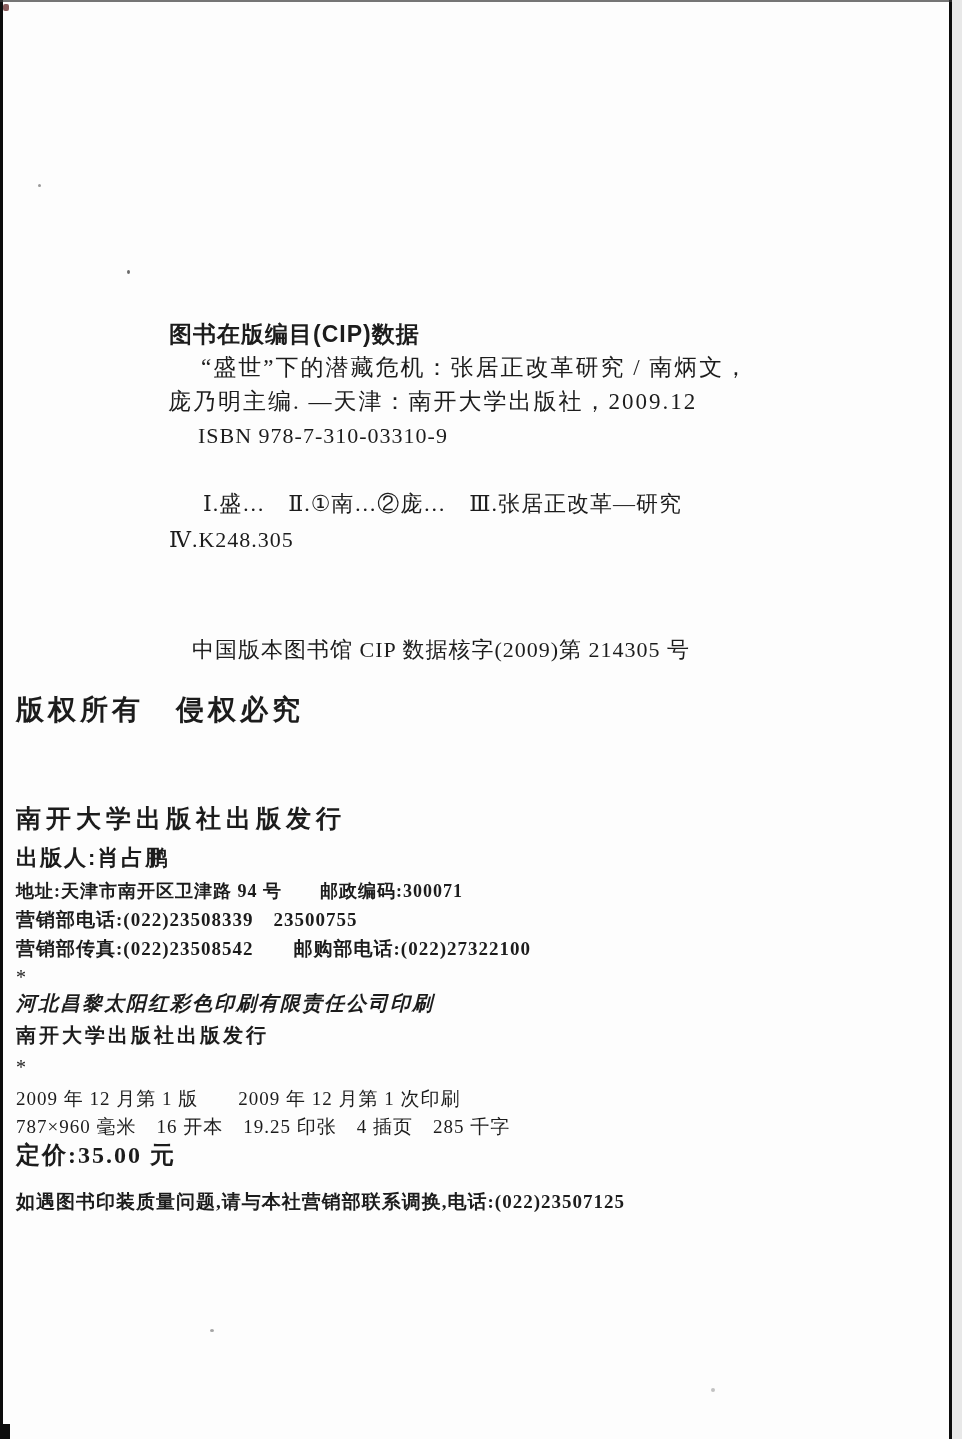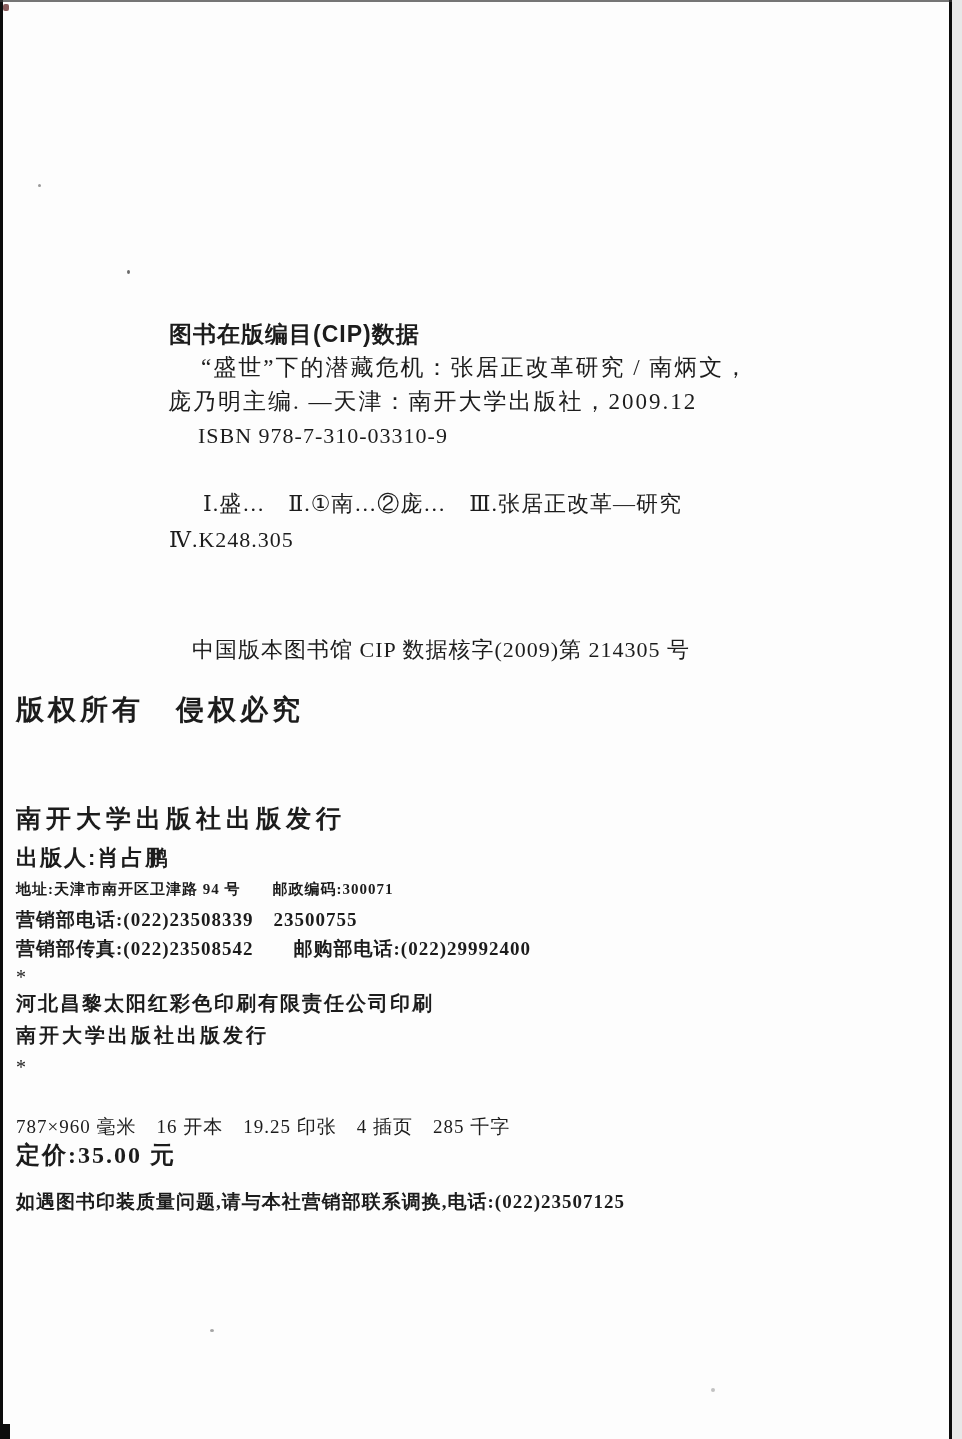--- a/index.html
+++ b/index.html
@@ -61,28 +61,28 @@
   .cip-subjects   { top: 491px; left: 203px; font-size: 22px; letter-spacing: 1px; }
   .cip-class      { top: 527px; left: 169px; font-size: 22px; letter-spacing: 1px; }
   .cip-record     { top: 593px; left: 192px; font-size: 22px; letter-spacing: 1px; margin-top: 44px; }
 
   
   .copyright      { top: 694px; font-size: 28px; font-weight: bold; letter-spacing: 4px; }
 
   
   .pub-name       { top: 805px;  font-size: 25px; font-weight: 600; letter-spacing: 5px; }
   .pub-person     { top: 845px;  font-size: 22px; font-weight: bold; letter-spacing: 2px; }
-  .pub-address    { top: 881px;  font-size: 15px; font-weight: 600; letter-spacing: 1px; }
+  .pub-address    { top: 881px;  font-size: 18px; font-weight: 600; letter-spacing: 1px; }
   .pub-phone      { top: 909px;  font-size: 19px; font-weight: 600; letter-spacing: 1px; }
   .pub-fax        { top: 938px;  font-size: 19px; font-weight: 600; letter-spacing: 1px; }
 
   .star-1         { top: 966px;  font-size: 20px; }
   .star-2         { top: 1056px; font-size: 20px; }
 
-  .print-printer  { top: 992px;  font-size: 20px; font-weight: 600; letter-spacing: 2px; }
+  .print-printer  { top: 992px;  font-size: 20px; font-weight: 600; letter-spacing: 2px; font-style: italic; }
   .print-dist     { top: 1024px; font-size: 20px; font-weight: 600; letter-spacing: 3px; }
   .print-edition  { top: 1088px; font-size: 19px; letter-spacing: 1px; }
   .print-format   { top: 1116px; font-size: 19px; letter-spacing: 1px; }
   .print-price    { top: 1142px; font-size: 24px; font-weight: 600; letter-spacing: 2px; }
 
   .quality        { top: 1191px; font-size: 19px; font-weight: 600; letter-spacing: 1px; }
 </style>
 </head>
 <body>
 
@@ -105,27 +105,28 @@
   <p class="line cip-subjects">Ⅰ.盛…　Ⅱ.①南…②庞…　Ⅲ.张居正改革—研究</p>
   <p class="line cip-class">Ⅳ.K248.305</p>
   <p class="line cip-record">中国版本图书馆 CIP 数据核字(2009)第 214305 号</p>
 
   <p class="line sans center copyright">版权所有　侵权必究</p>
 
   <p class="line center pub-name">南开大学出版社出版发行</p>
   <p class="line sans center pub-person">出版人:肖占鹏</p>
   <p class="line center pub-address">地址:天津市南开区卫津路 94 号　　邮政编码:300071</p>
   <p class="line center pub-phone">营销部电话:(022)23508339　23500755</p>
-  <p class="line center pub-fax">营销部传真:(022)23508542　　邮购部电话:(022)29992400</p>
+  <p class="line center pub-fax">营销部传真:(022)23508542　　邮购部电话:(022)27322100</p>
 
   <p class="line center star-1">*</p>
 
   <p class="line center print-printer">河北昌黎太阳红彩色印刷有限责任公司印刷</p>
   <p class="line center print-dist">南开大学出版社出版发行</p>
 
   <p class="line center star-2">*</p>
 
+  <p class="line center print-edition">2009 年 12 月第 1 版　　2009 年 12 月第 1 次印刷</p>
   <p class="line center print-format">787×960 毫米　16 开本　19.25 印张　4 插页　285 千字</p>
   <p class="line center print-price">定价:35.00 元</p>
 
   <p class="line center quality">如遇图书印装质量问题,请与本社营销部联系调换,电话:(022)23507125</p>
 
 </div>
 
 </body></html>

